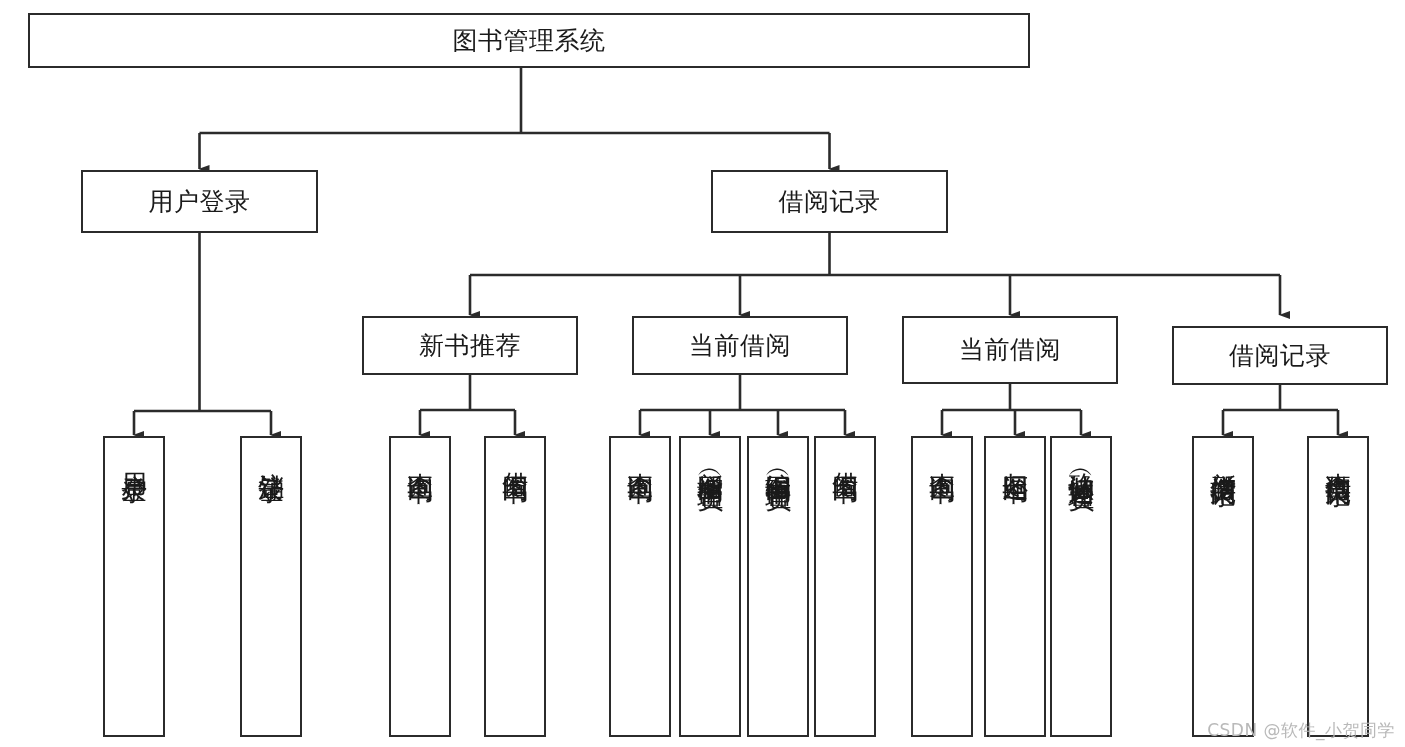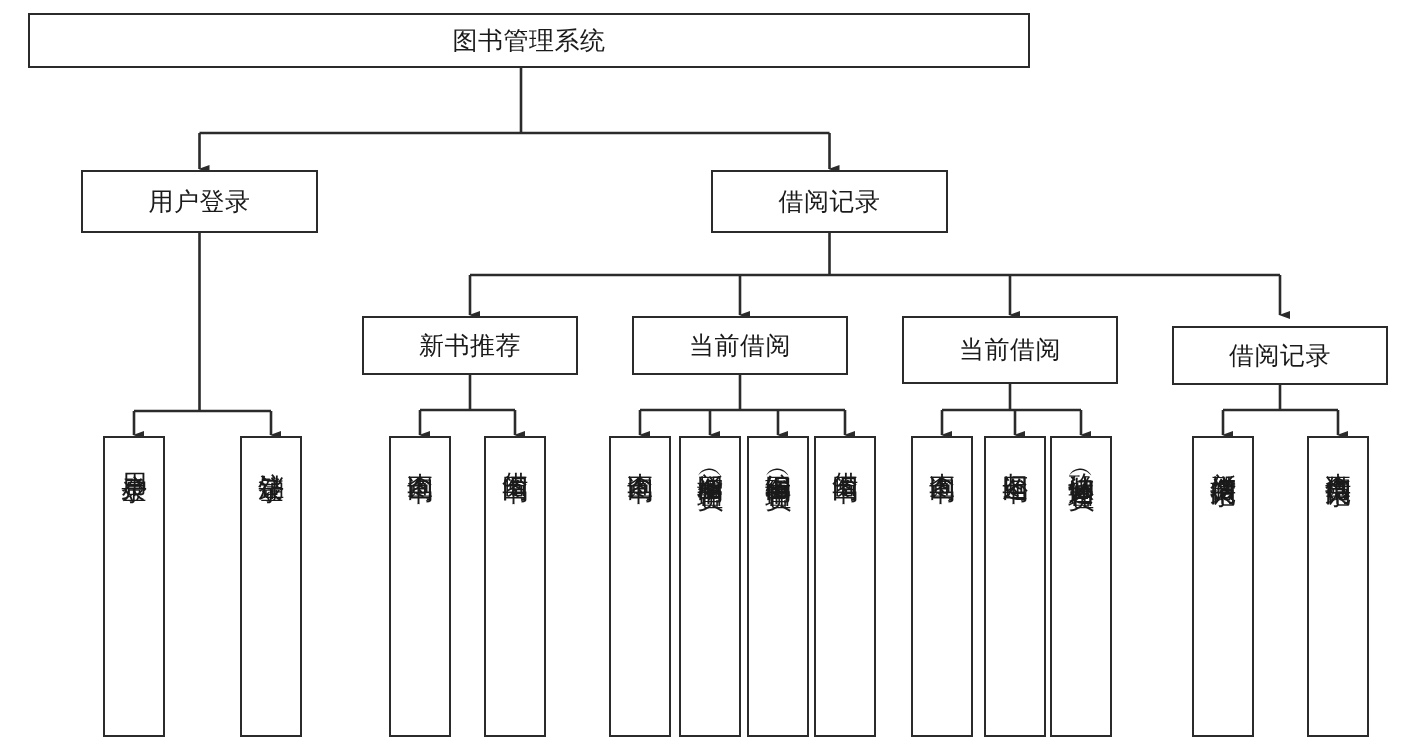--- a/index.html
+++ b/index.html
@@ -174,13 +174,14 @@
         <span class="label">确认归还（管理员）</span>
       </div>
       <div class="node vert" style="left: 1192px; top: 436px; width: 62px; height: 301px;">
         <span class="label">新增借阅记录</span>
       </div>
       <div class="node vert" style="left: 1307px; top: 436px; width: 62px; height: 301px;">
         <span class="label">查询借阅记录</span>
       </div>
     </div>
 
+  <div id="watermark">CSDN @软件_小贺同学</div>
 </div>
 
 </body></html>

